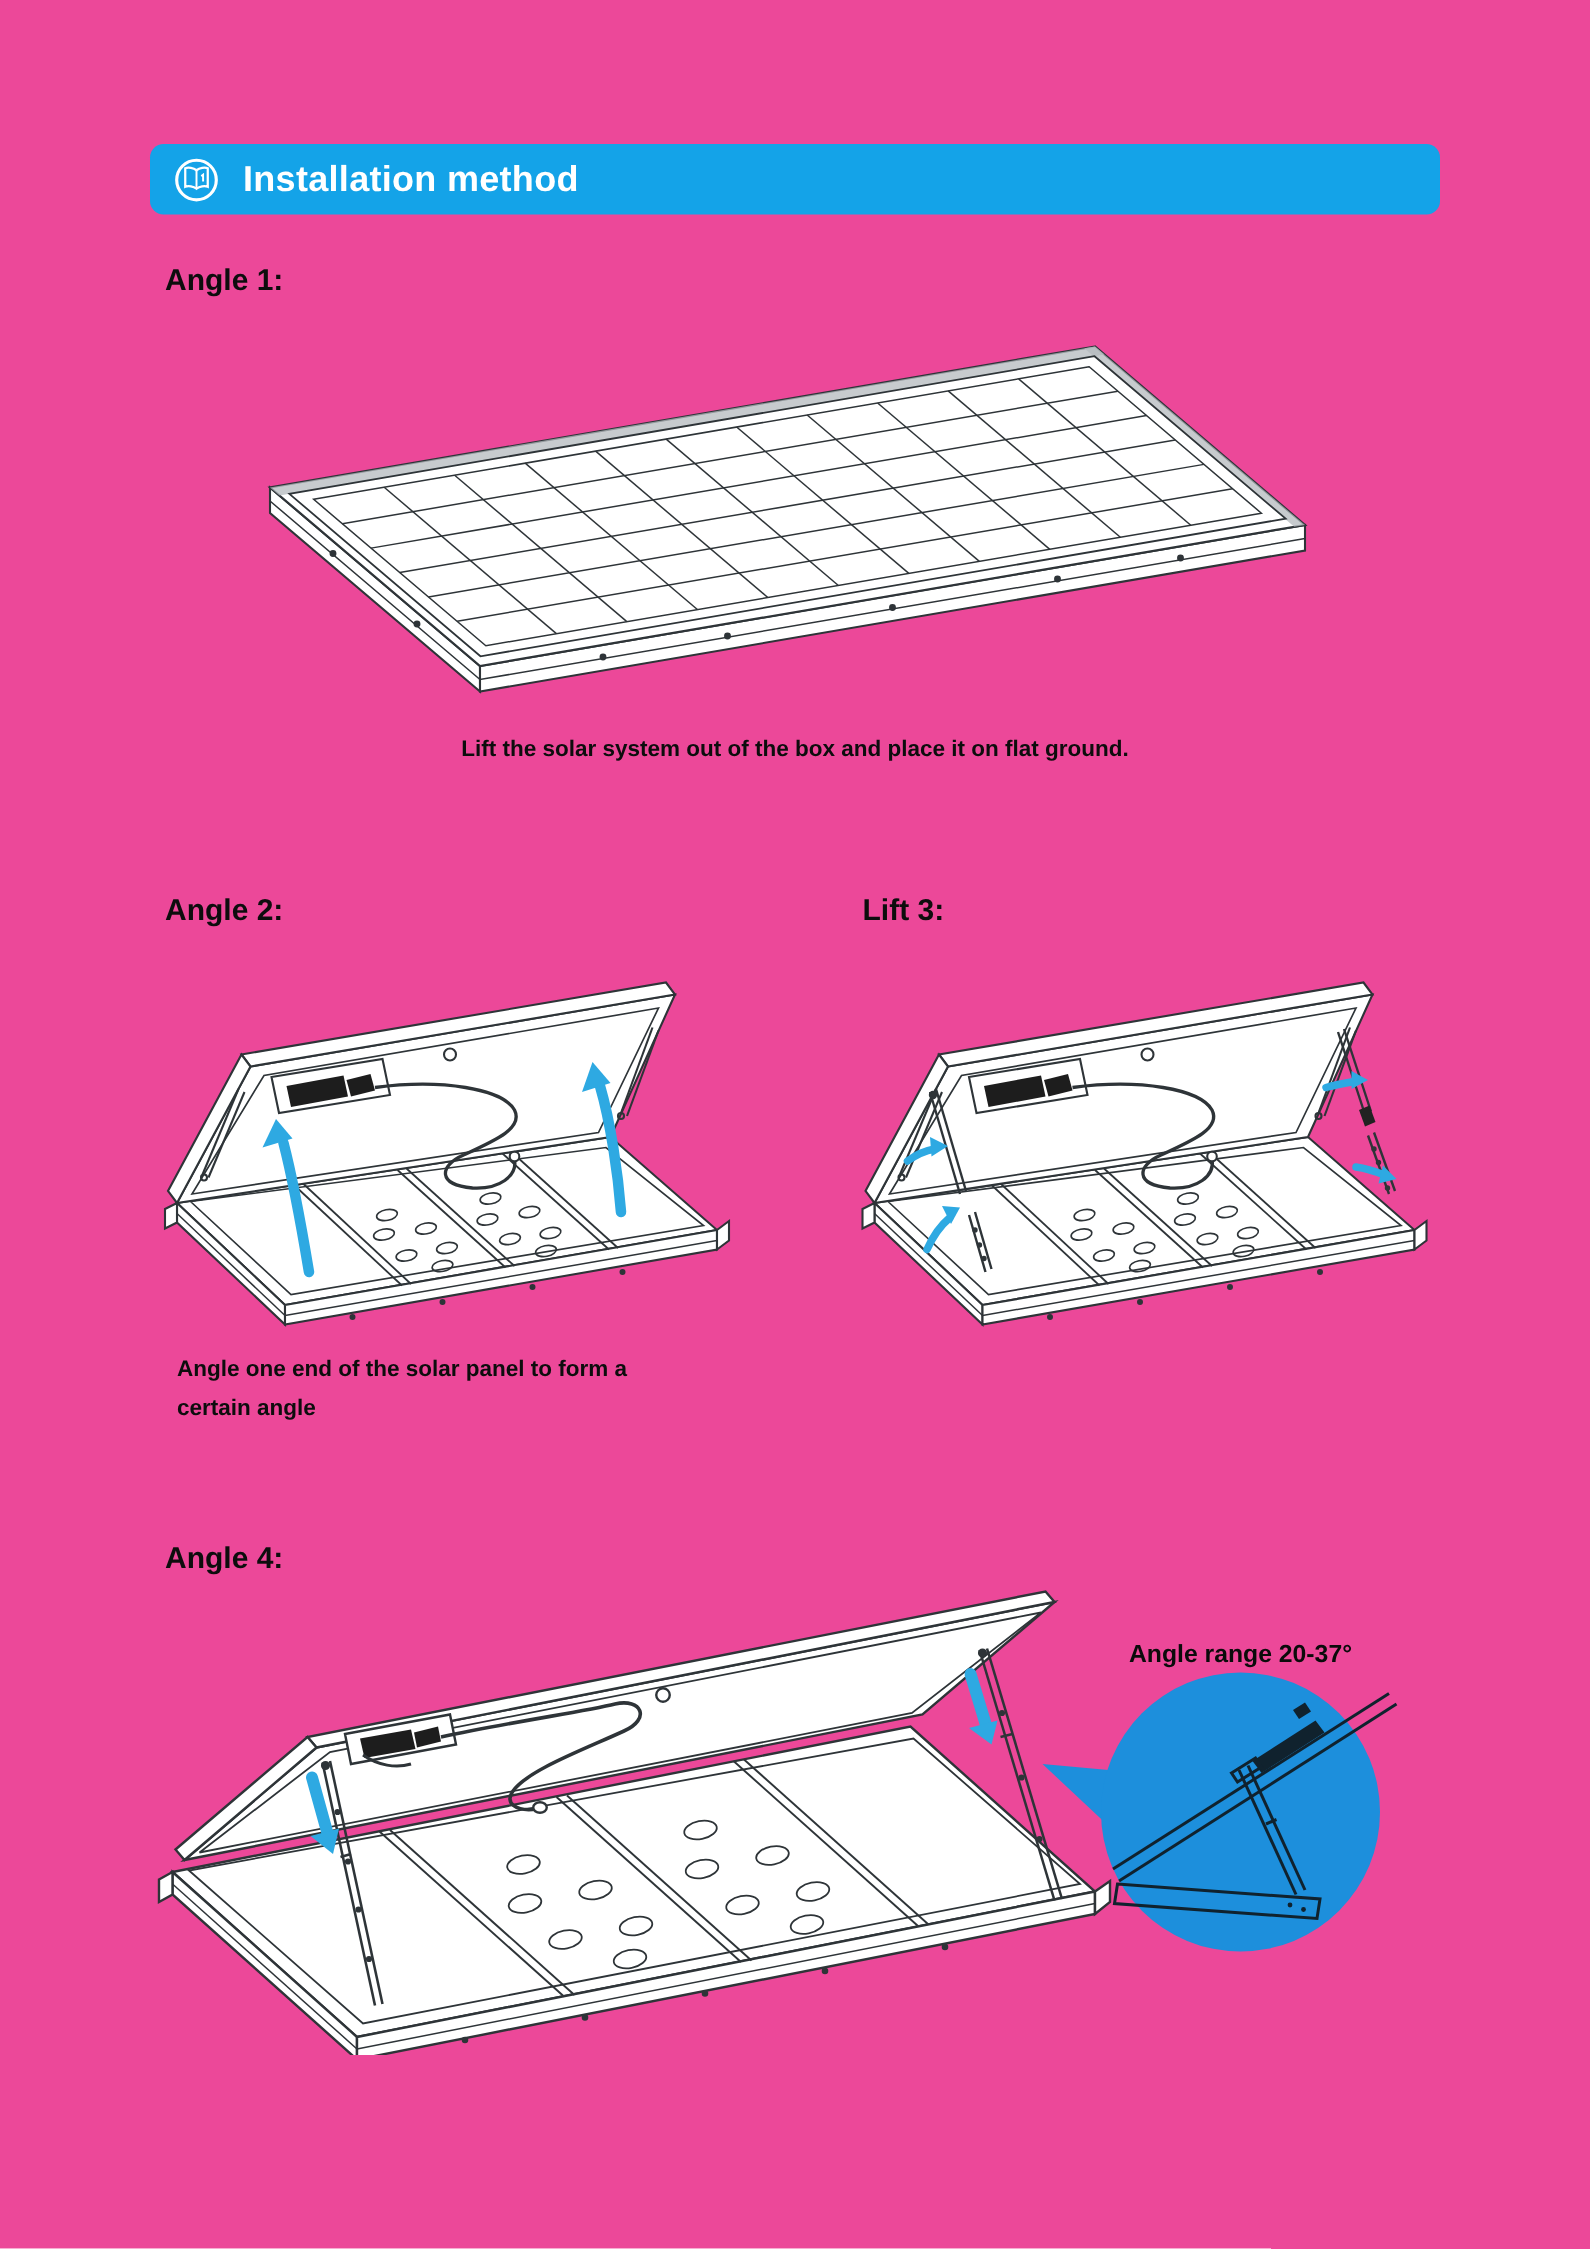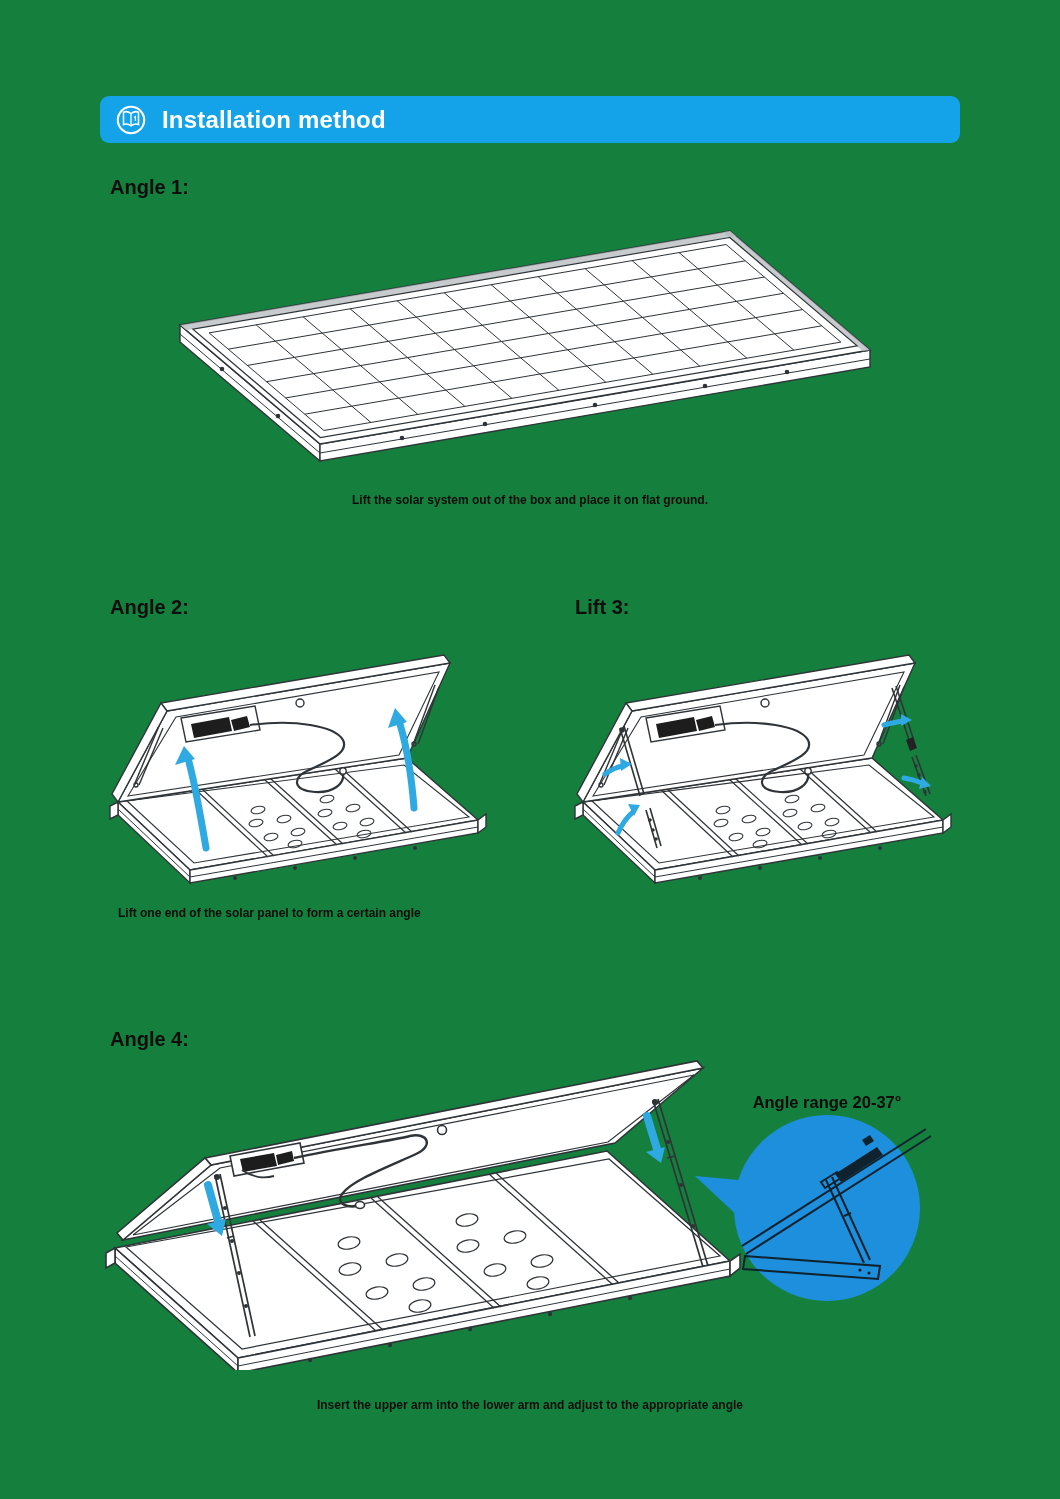--- a/index.html
+++ b/index.html
@@ -1,29 +1,29 @@
 <!DOCTYPE html>
 <html><head>
 <meta charset="utf-8">
 <style>
   html,body{margin:0;padding:0;background:#ffffff;}
   #page{
-    position:relative;width:1060px;height:1499px;background:#15803d;overflow:hidden;
+    position:relative;width:1060px;height:1499px;background:#ec4899;overflow:hidden;
     font-family:"Liberation Sans", sans-serif;color:#0d0d0d;
   }
   .abs{position:absolute;}
   #header-bar{
     left:100px;top:96px;width:860px;height:47px;border-radius:9px;
     background:#14a3e8;display:flex;align-items:center;
   }
   #header-title{
     color:#ffffff;font-size:24px;font-weight:700;margin-left:14px;letter-spacing:0.2px;
   }
   .step-label{font-size:20px;font-weight:700;}
-  .caption{font-size:12px;font-weight:700;line-height:26px;}
+  .caption{font-size:15px;font-weight:700;line-height:26px;}
   .caption.center{left:0;width:1060px;text-align:center;}
   
   .iso *{vector-effect:non-scaling-stroke;}
   .lineart{stroke:#2e3438;fill:none;}
   svg text{font-family:"Liberation Sans", sans-serif;}
 </style>
 </head>
 <body>
 
 <div id="page">
@@ -185,21 +185,21 @@
       <polygon points="72,124 60,118 61,131" stroke="none"></polygon>
       <path d="M58,193 C62,184 67,177 73,172" stroke-width="5" fill="none" stroke-linecap="round"></path>
       <polygon points="80,165 68,164 74,176" stroke="none"></polygon>
       <path d="M324,85 C331,83 337,82 343,81" stroke-width="5" fill="none" stroke-linecap="round"></path>
       <polygon points="352,80 341,74 341,86" stroke="none"></polygon>
       <path d="M344,138 C351,139 357,141 362,143" stroke-width="5" fill="none" stroke-linecap="round"></path>
       <polygon points="371,146 362,137 359,149" stroke="none"></polygon>
     </g>
   </svg>
 
-  <div class="abs caption" style="left:118px;top:900px;width:340px">Lift one end of the solar panel to form a certain angle</div>
+  <div class="abs caption" style="left:118px;top:900px;width:340px">Angle one end of the solar panel to form a certain angle</div>
 
   <div class="abs step-label" style="left:110px;top:1028px">Angle 4:</div>
 
   <svg class="abs" style="left:90px;top:1058px" width="850" height="312" viewBox="0 0 850 312">
 
     <g class="lineart" stroke-width="1.6">
       <polygon points="25,190 148,300 640,203 517,93" fill="#ffffff"></polygon>
       <polygon points="25,190 148,300 148,315 25,205" fill="#ffffff"></polygon>
       <polygon points="148,300 640,203 640,218 148,315" fill="#ffffff"></polygon>
       <polygon points="640,203 650,196 650,210 640,218" fill="#ffffff"></polygon>
@@ -292,15 +292,14 @@
         <line x1="742" y1="119" x2="780" y2="202"></line>
         <line x1="754" y1="158" x2="761" y2="155"></line>
         <polygon points="655,198 790,208 788,221 653,211"></polygon>
         <circle cx="770" cy="212" r="1.6" fill="#10222e" stroke="none"></circle>
         <circle cx="779" cy="215" r="1.6" fill="#10222e" stroke="none"></circle>
       </g>
       <text x="737" y="50" text-anchor="middle" font-size="16.5" font-weight="700" fill="#0b0b0b">Angle range 20-37°</text>
     </g>
   </svg>
 
-  <div class="abs caption center" style="top:1392px">Insert the upper arm into the lower arm and adjust to the appropriate angle</div>
 
 </div>
 
 </body></html>

